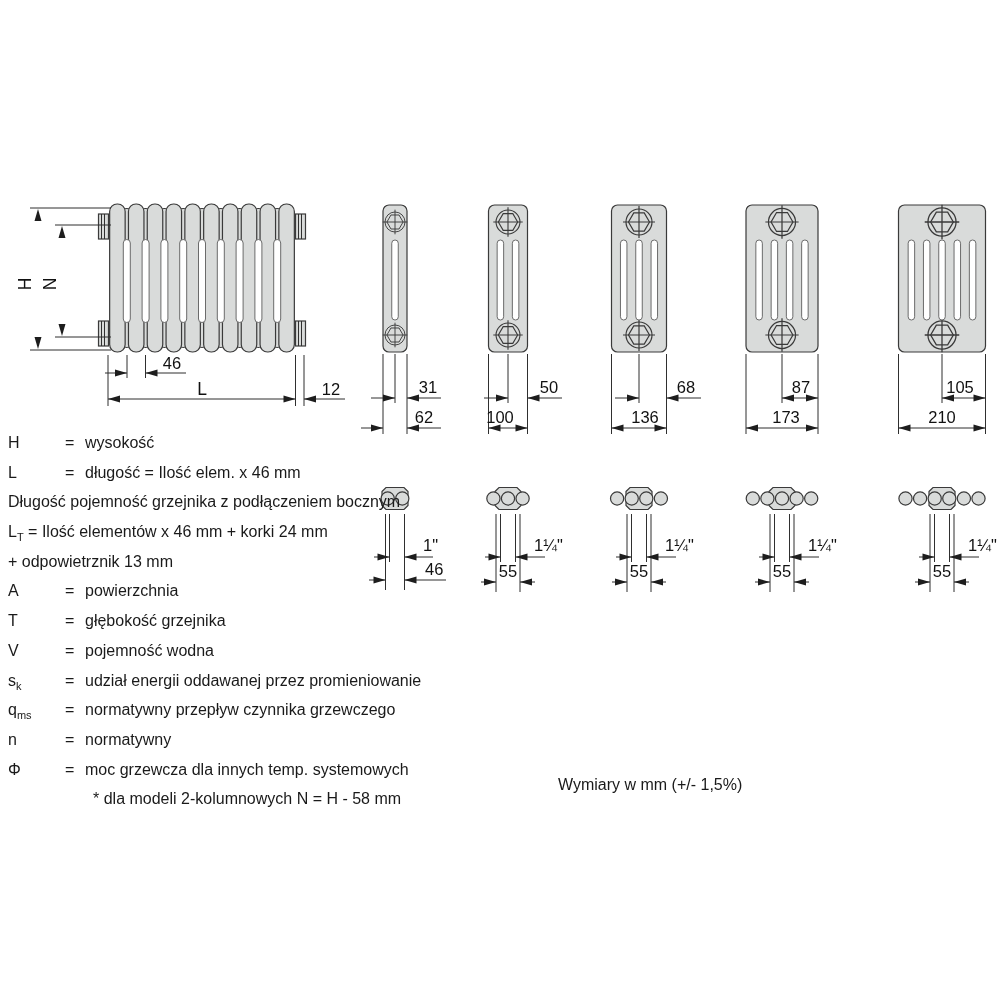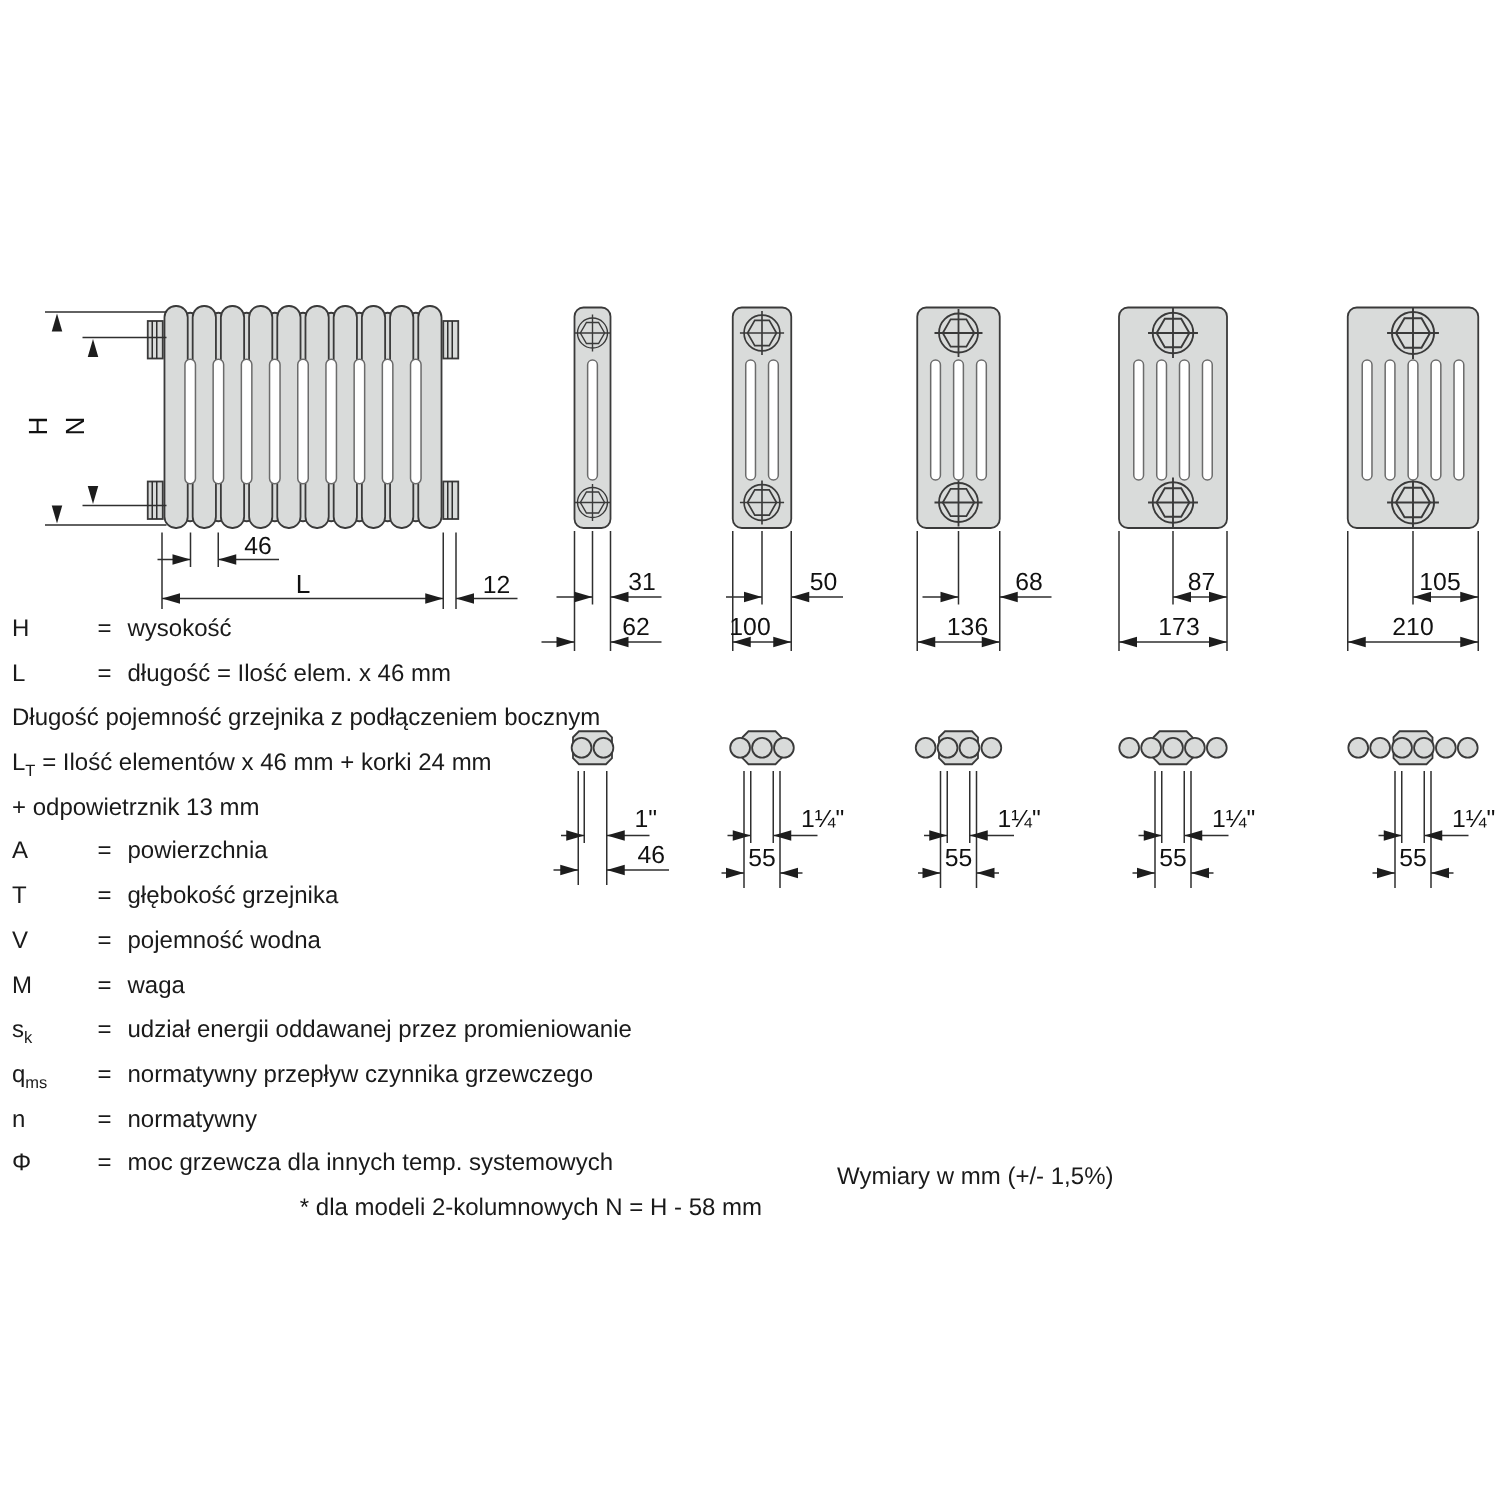--- a/index.html
+++ b/index.html
@@ -6,24 +6,24 @@
   body{width:1000px;height:1000px;position:relative;font-family:"Liberation Sans",sans-serif;color:#1a1a1a;overflow:hidden;}
   .stage{position:absolute;left:0;top:0;width:1000px;height:1000px;}
   svg{position:absolute;left:0;top:0;}
   svg .part{fill:#d9dbda;stroke:#3a3a3a;stroke-width:1.2;}
   svg .lpart{fill:none;stroke:#3a3a3a;stroke-width:1.2;}
   svg .wpart{fill:#ffffff;stroke:#6b6b6b;stroke-width:1;}
   svg .dim{stroke:#2f2f2f;stroke-width:1;fill:none;}
   svg .ah{fill:#1d1d1d;stroke:none;}
   svg text{font-family:"Liberation Sans",sans-serif;font-size:16.5px;fill:#111;}
   svg text.big{font-size:17.5px;}
-  .legend{position:absolute;left:8px;top:408px;width:500px;font-size:16px;line-height:23.5px;white-space:nowrap;}
+  .legend{position:absolute;left:8px;top:431px;width:500px;font-size:16px;line-height:23.5px;white-space:nowrap;}
   .lrow.cols .lsym{display:inline-block;width:57px;}
   .lrow.cols .leq{display:inline-block;width:20px;}
-  .lrow.indent{margin-left:85px;text-align:right;}
+  .lrow.indent{margin-left:85px;}
   .lsym sub,.ldesc sub{font-size:11px;}
   sub{font-size:11px;}
   .footnote{position:absolute;left:558px;top:776px;font-size:16px;}
 </style>
 </head>
 <body>
 
 <div class="stage">
 
 <svg width="1000" height="1000" viewBox="0 0 1000 1000">
@@ -310,21 +310,20 @@
 
   <div class="legend">
     <div class="lrow cols"><span class="lsym"><span>H</span><sub></sub></span><span class="leq">=</span><span class="ldesc">wysokość</span></div>
     <div class="lrow cols"><span class="lsym"><span>L</span><sub></sub></span><span class="leq">=</span><span class="ldesc">długość = Ilość elem. x 46 mm</span></div>
     <div class="lrow plain"><span class="lsym"><span></span><sub></sub></span><span class="ldesc">Długość pojemność grzejnika z podłączeniem bocznym</span></div>
     <div class="lrow plain"><span class="lsym"><span>L</span><sub>T</sub></span><span class="ldesc"> = Ilość elementów x 46 mm + korki 24 mm</span></div>
     <div class="lrow plain"><span class="lsym"><span></span><sub></sub></span><span class="ldesc">+ odpowietrznik 13 mm</span></div>
     <div class="lrow cols"><span class="lsym"><span>A</span><sub></sub></span><span class="leq">=</span><span class="ldesc">powierzchnia</span></div>
     <div class="lrow cols"><span class="lsym"><span>T</span><sub></sub></span><span class="leq">=</span><span class="ldesc">głębokość grzejnika</span></div>
     <div class="lrow cols"><span class="lsym"><span>V</span><sub></sub></span><span class="leq">=</span><span class="ldesc">pojemność wodna</span></div>
-    <div class="lrow cols"><span class="lsym"><span>M</span><sub></sub></span><span class="leq">=</span><span class="ldesc">waga</span></div>
     <div class="lrow cols"><span class="lsym"><span>s</span><sub>k</sub></span><span class="leq">=</span><span class="ldesc">udział energii oddawanej przez promieniowanie</span></div>
     <div class="lrow cols"><span class="lsym"><span>q</span><sub>ms</sub></span><span class="leq">=</span><span class="ldesc">normatywny przepływ czynnika grzewczego</span></div>
     <div class="lrow cols"><span class="lsym"><span>n</span><sub></sub></span><span class="leq">=</span><span class="ldesc">normatywny</span></div>
     <div class="lrow cols"><span class="lsym"><span>Φ</span><sub></sub></span><span class="leq">=</span><span class="ldesc">moc grzewcza dla innych temp. systemowych</span></div>
     <div class="lrow indent"><span class="ldesc">* dla modeli 2-kolumnowych N = H - 58 mm</span></div>
   </div>
 
   <div class="footnote">Wymiary w mm (+/- 1,5%)</div>
 
 </div>

